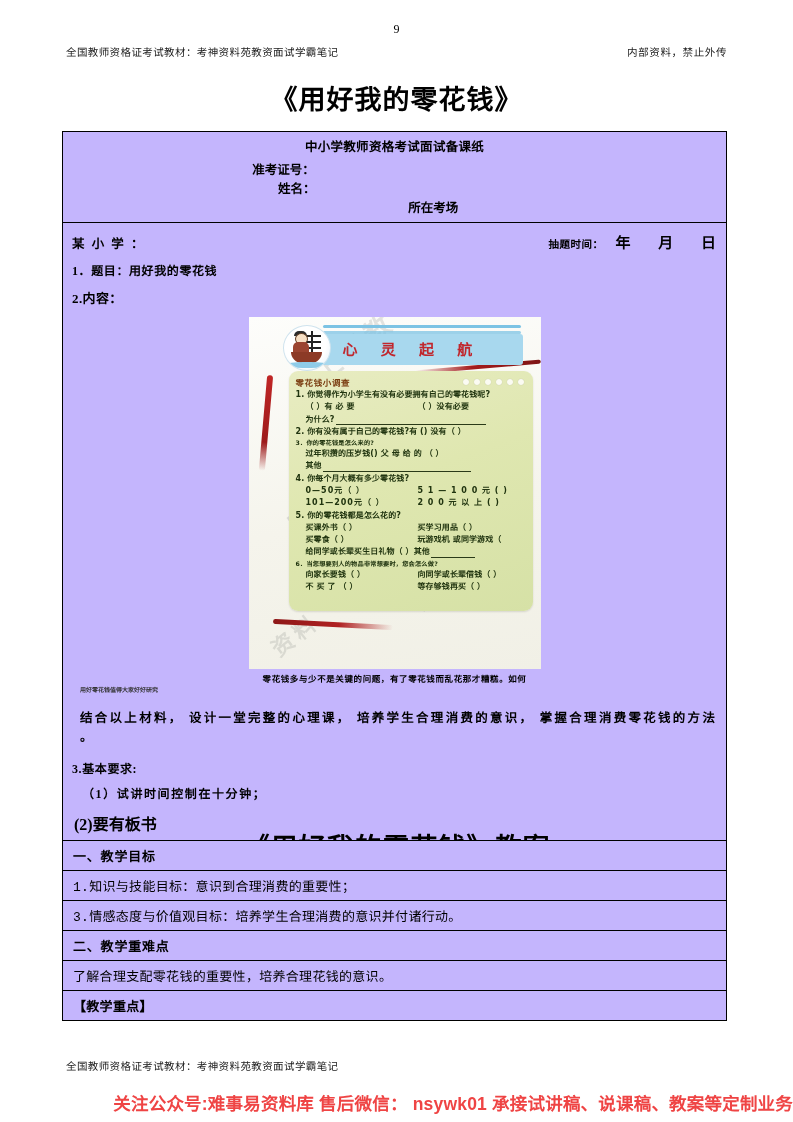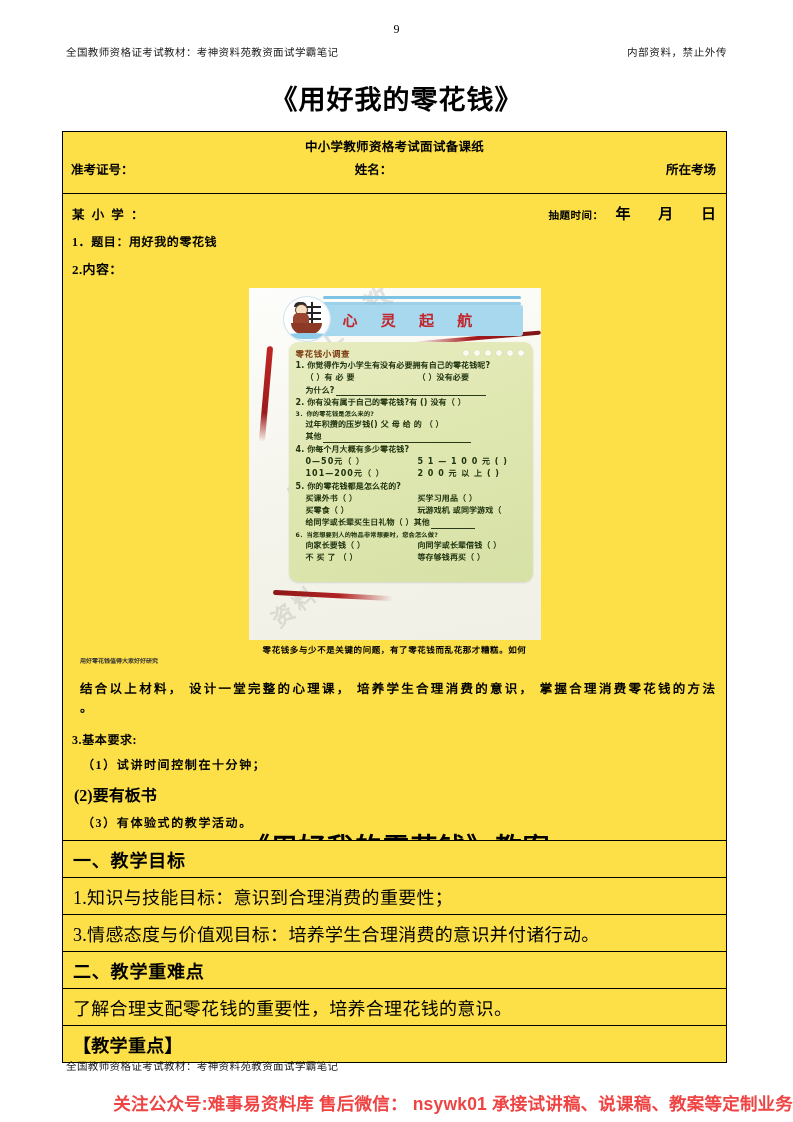--- a/index.html
+++ b/index.html
@@ -63,45 +63,46 @@
   #title-main { top: 78px; }
   #title-plan { top: 826px; }
 
   
   .sheet {
     position: absolute;
     left: 62px;
     width: 665px;
     box-sizing: border-box;
     border: 1.6px solid #000;
-    background: #fde047;
+    background: #c4b5fd;
   }
   #prep-sheet { top: 131px; }
   #plan-sheet { top: 840px; }
 
   .row {
     box-sizing: border-box;
     width: 100%;
   }
   .row.bb { border-bottom: 1.4px solid #000; }
 
   .row-title {
     text-align: center;
     font-size: 12.5px;
     font-weight: bold;
     padding: 4px 0 1px 0;
     letter-spacing: 0.3px;
   }
   .row-ids {
     display: flex;
-    align-items: flex-end;
+    align-items: center;
     font-size: 12.5px;
     font-weight: bold;
-    padding: 3px 8px 15px 8px;
+    padding: 3px 8px 6px 8px;
     box-sizing: border-box;
+    flex-direction: column;
   }
   .row-ids .f-exam { width: 44%; }
   .row-ids .f-name { width: 36%; }
   .row-ids .f-site { width: 20%; text-align: right; padding-right: 2px; }
 
   .body-cell {
     padding: 6px 9px 8px 9px;
     box-sizing: border-box;
   }
 
@@ -393,25 +394,26 @@
     display: block;
     font-size: 6px;
     text-align: left;
     padding-left: 8px;
     color: #333;
     letter-spacing: 0;
   }
 
   
   .plan-line {
-    font-size: 18px;
+    font-size: 13px;
     padding: 5px 10px;
     letter-spacing: 0.3px;
     border-bottom: 1.2px solid #000;
     box-sizing: border-box;
+    font-family: Liberation Mono, monospace;
   }
   .plan-line:last-child { border-bottom: none; }
   .plan-line.bold { font-weight: bold; }
   .plan-line.head { font-weight: bold; letter-spacing: 0.8px; }
 
   
   .foot-note {
     position: absolute;
     top: 1058px;
     left: 66px;

